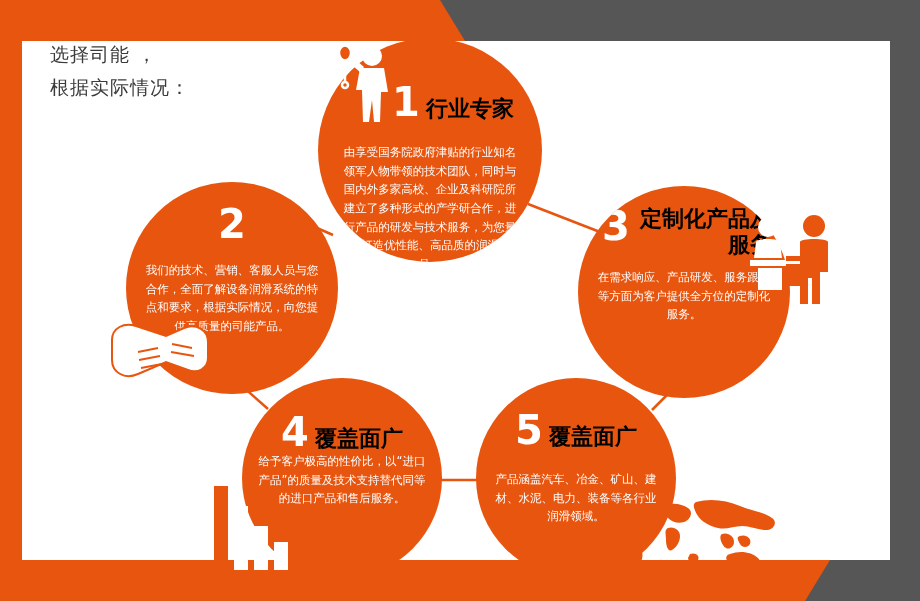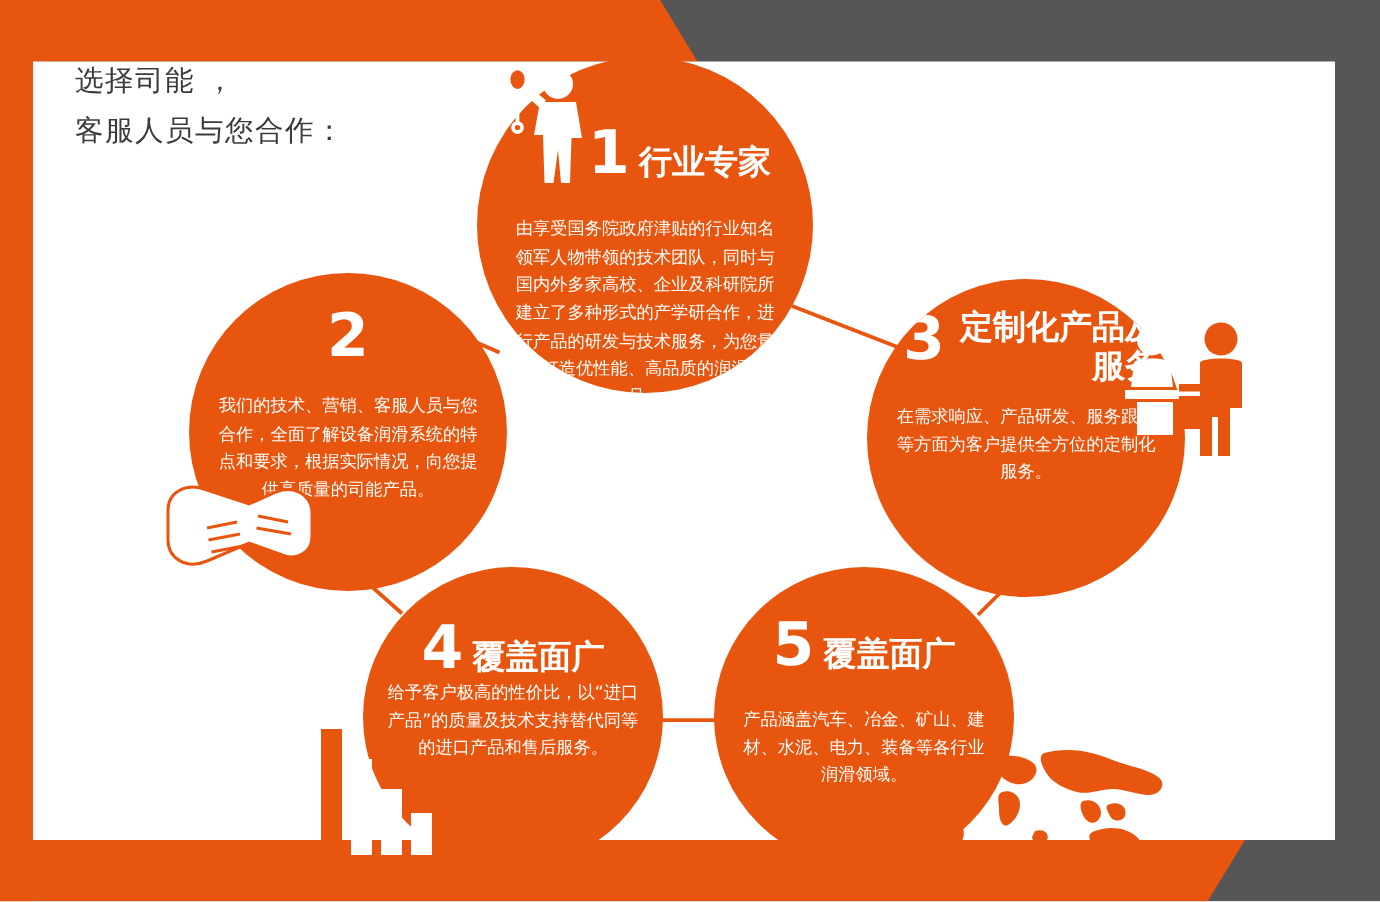--- a/index.html
+++ b/index.html
@@ -81,21 +81,21 @@
   .node-num {
     font-size: 40px;
     font-weight: bold;
     color: #ffffff;
     line-height: 1;
     font-family: "DejaVu Sans", "Liberation Sans", sans-serif;
   }
   .node-title {
     font-size: 22px;
     font-weight: bold;
-    color: #ffffff;
+    color: #000000;
     line-height: 1.18;
     margin-left: 6px;
     font-family: "DejaVu Sans", "Liberation Sans", sans-serif;
   }
   .node-title.two-line { text-align: right; white-space: normal; }
   .node-body {
     font-size: 11.5px;
     color: #ffffff;
     line-height: 1.62;
     text-align: center;
@@ -148,21 +148,21 @@
 
     <rect x="0" y="0" width="22" height="601" fill="#E8550E"></rect>
 
     <polygon points="0,560 830,560 805,601 0,601" fill="#E8550E"></polygon>
 
     <rect x="22" y="41" width="868" height="519" fill="#FFFFFF"></rect>
   </svg>
 
   <div id="title-block">
     <div class="title-line">选择司能 ，</div>
-    <div class="title-line">客服人员与您合作：</div>
+    <div class="title-line">根据实际情况：</div>
   </div>
 
   <svg class="connector-layer" viewBox="0 0 920 601">
     <g stroke="#E8550E" stroke-width="2.5" fill="none">
       <line x1="333" y1="235" x2="255" y2="201"></line>
       <line x1="528" y1="204" x2="600" y2="232"></line>
       <line x1="223" y1="369" x2="268" y2="409"></line>
       <line x1="690" y1="372" x2="652" y2="410"></line>
       <line x1="432" y1="480" x2="482" y2="480"></line>
     </g>

